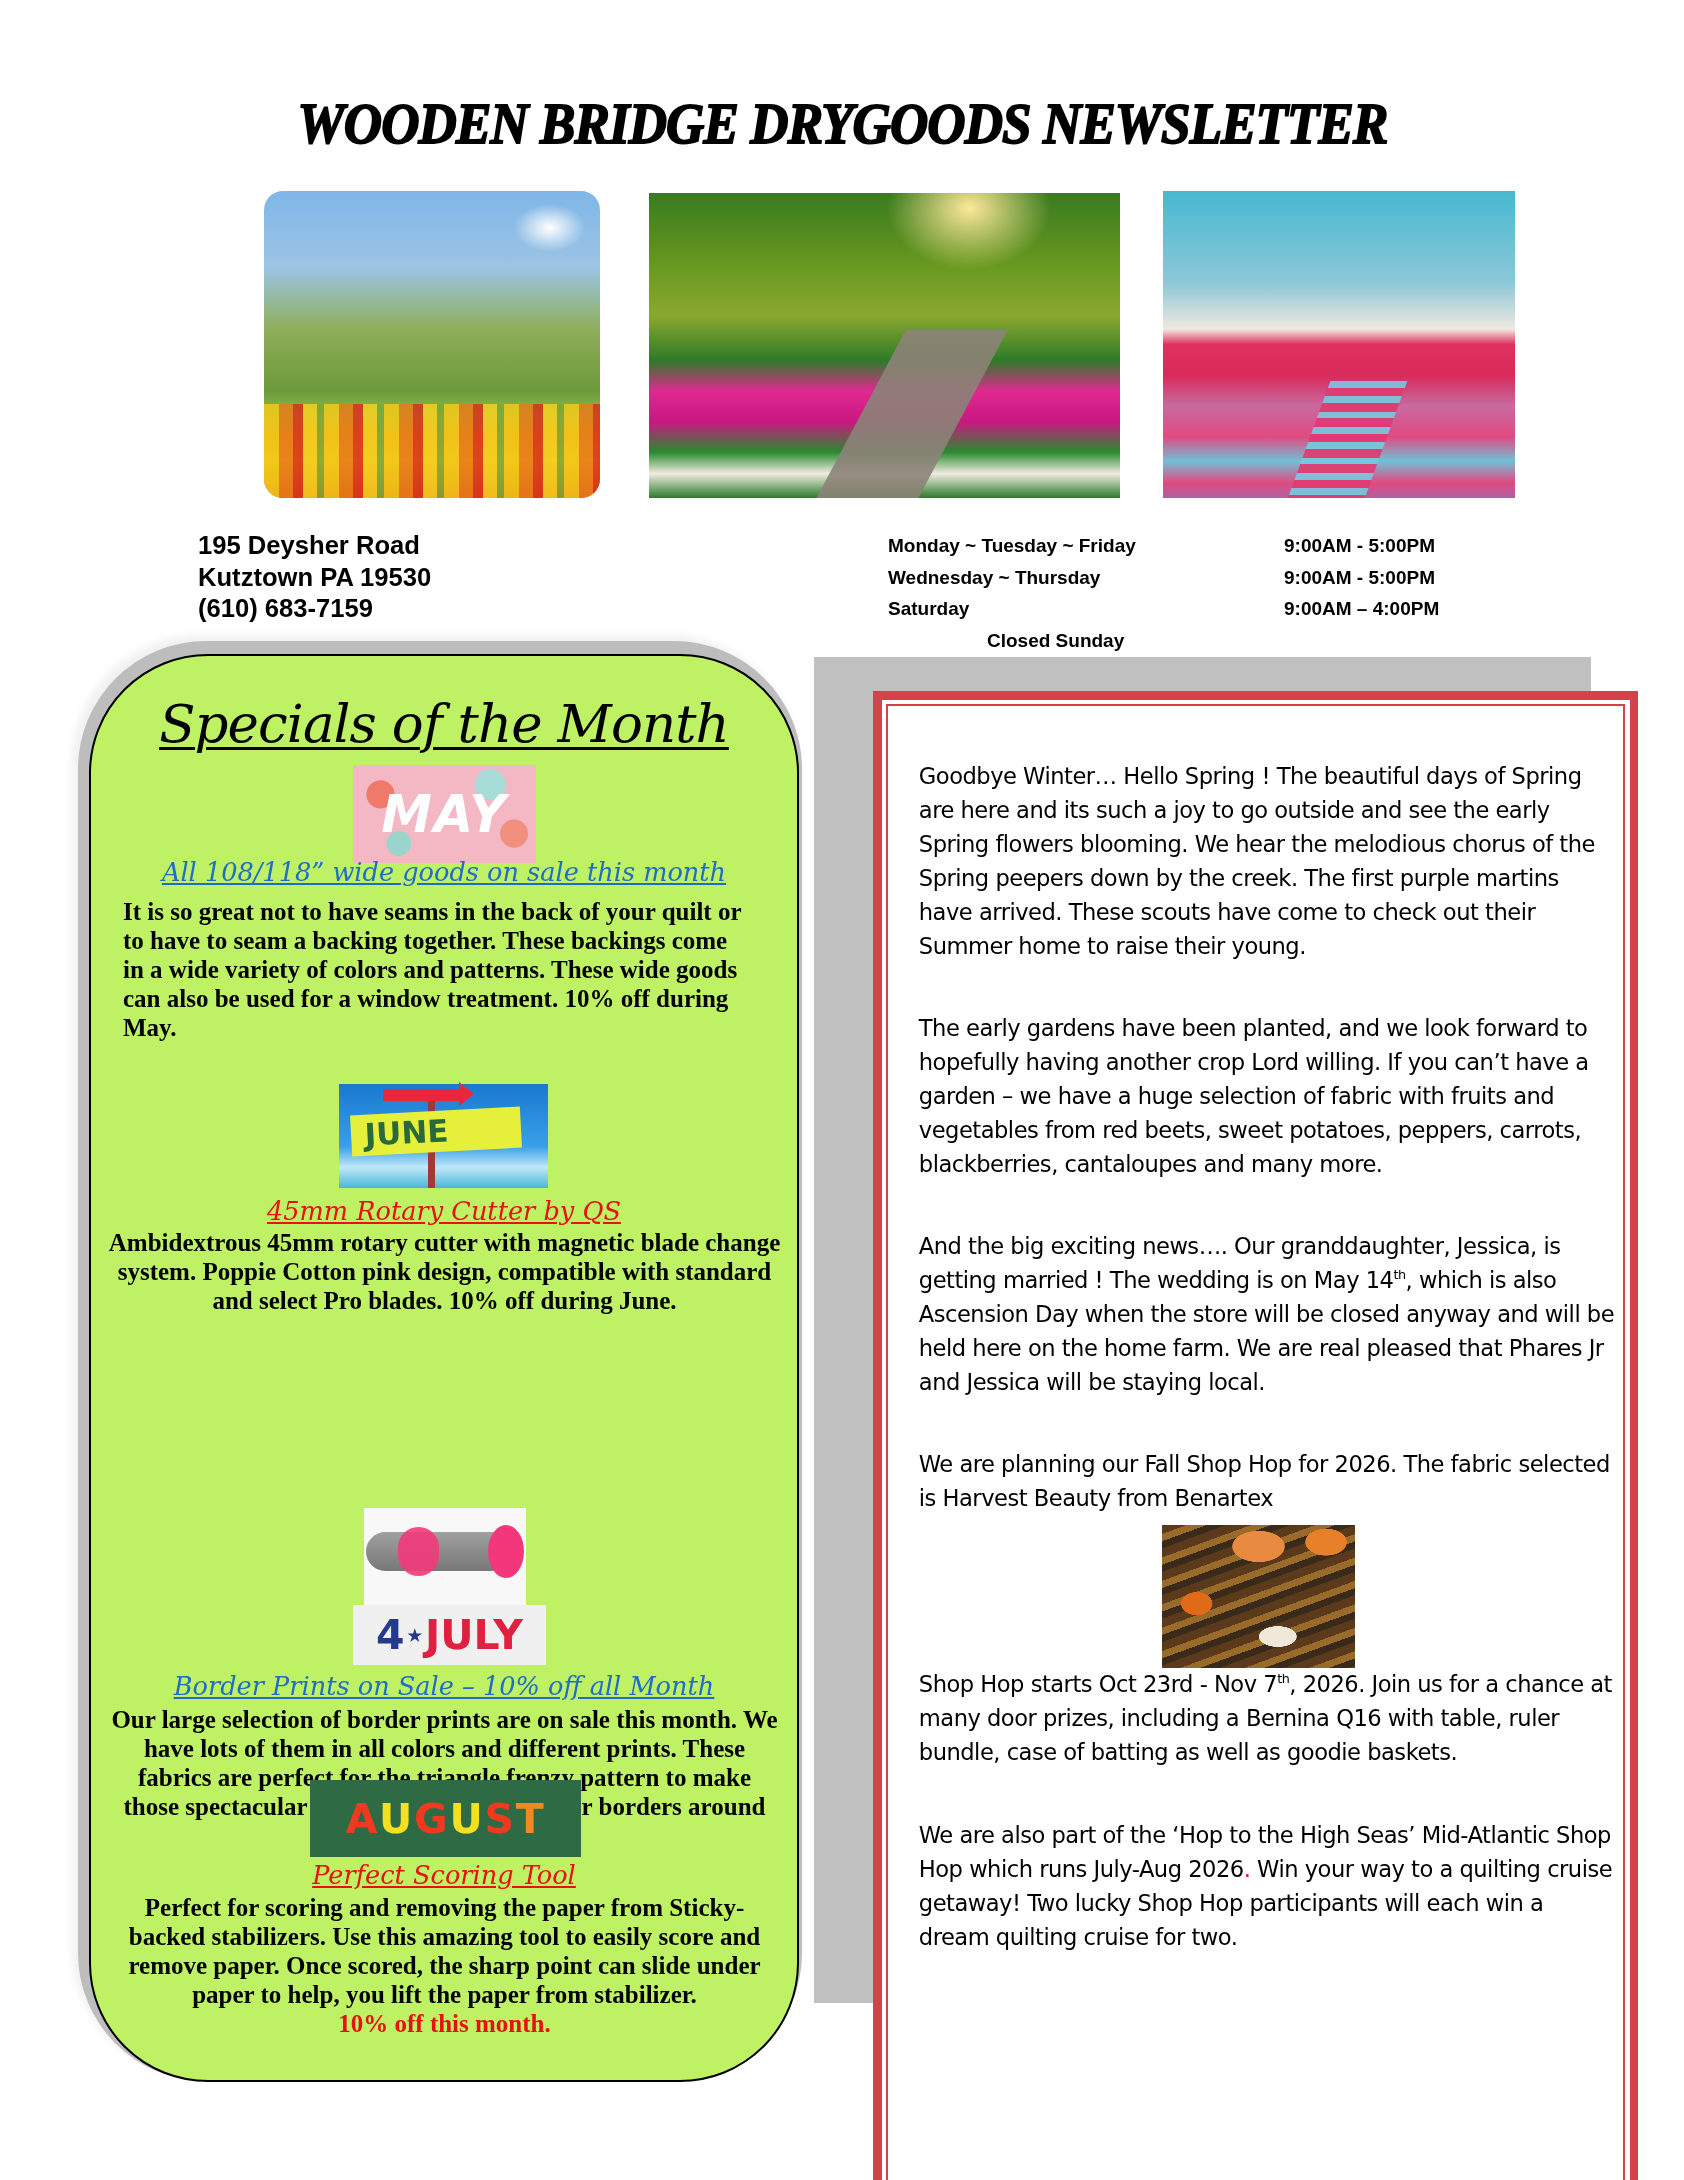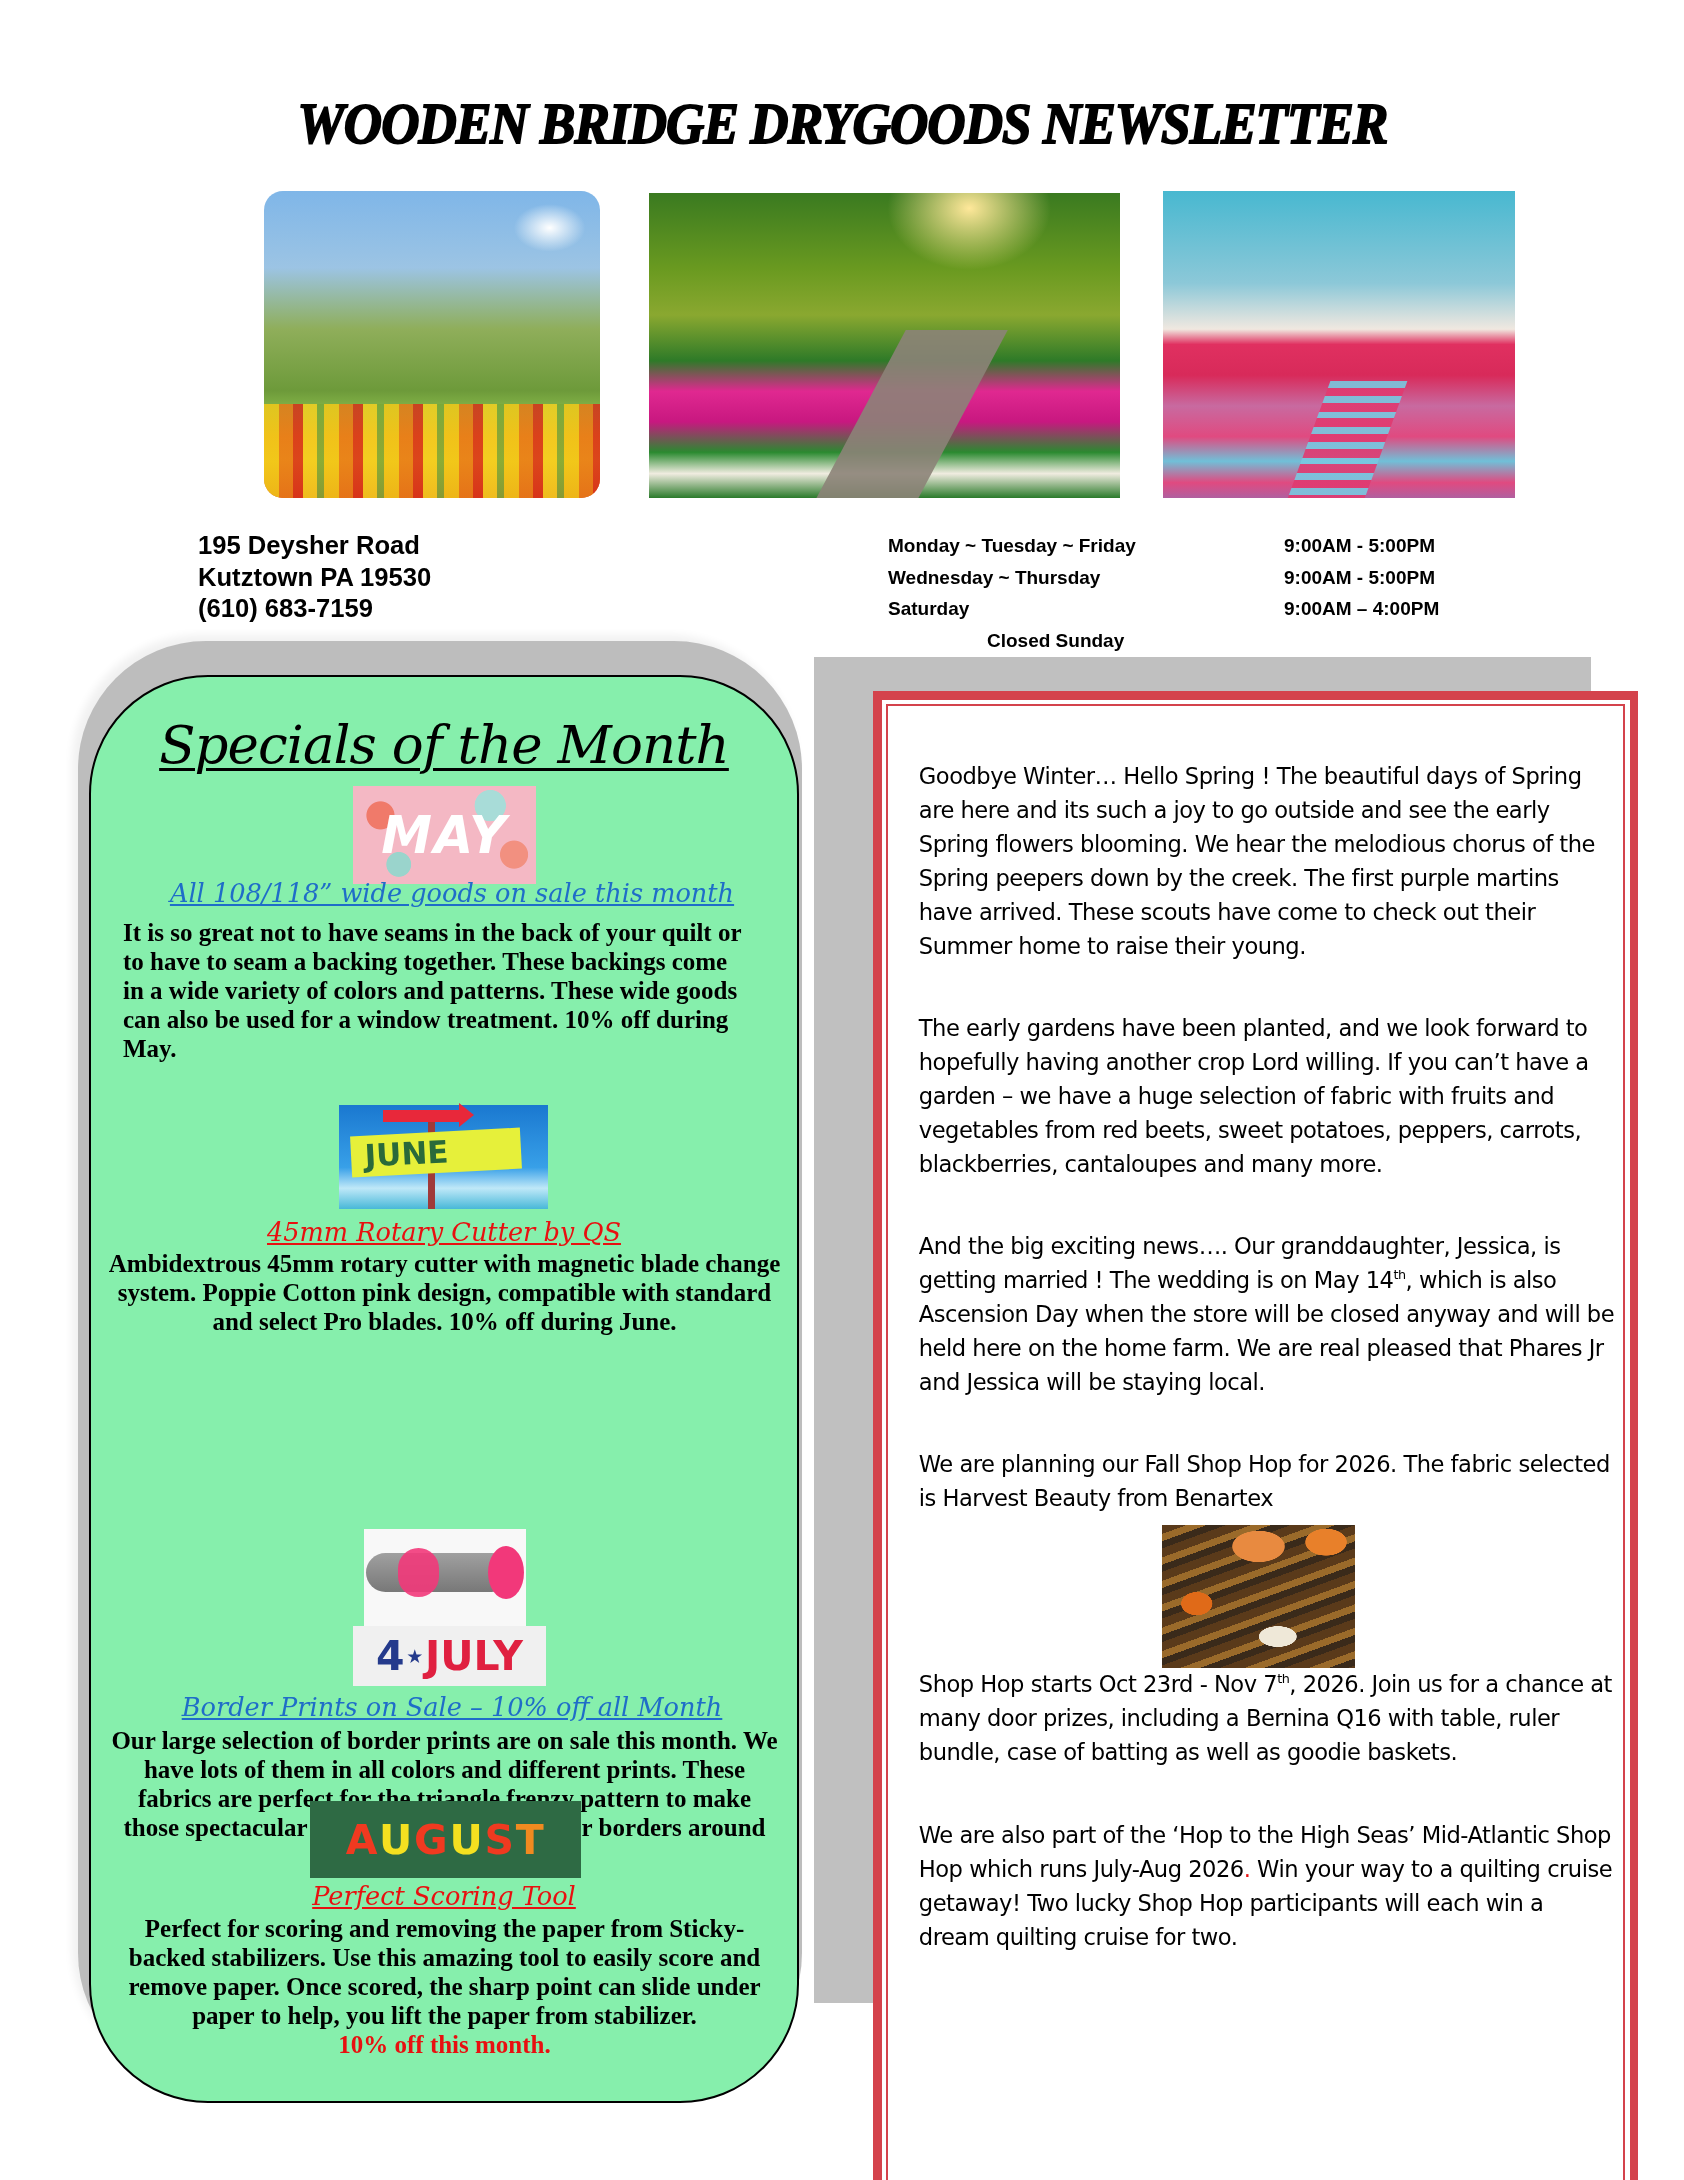--- a/index.html
+++ b/index.html
@@ -37,22 +37,22 @@
   .address { position: absolute; left: 198px; top: 530px; font-weight: bold; font-size: 25.6px; line-height: 31.5px; }
   .hours { position: absolute; left: 888px; top: 530px; font-weight: bold; font-size: 19px; line-height: 31.5px; }
   .hours .row { display: flex; }
   .hours .day { width: 396px; }
   .hours .time { }
   .hours .closed { padding-left: 99px; }
 
   
   .left-shadow { position: absolute; left: 78px; top: 641px; width: 724px; height: 1440px;
     border-radius: 128px; background: #bdbdbd; box-shadow: -5.1px -5.1px 8.5px rgba(0,0,0,0.06); }
-  .left-panel { position: absolute; left: 89px; top: 675px; width: 710px; height: 1428px;
-    border-radius: 119px; background: #86efac; border: 2.6px solid #000; box-sizing: border-box;
+  .left-panel { position: absolute; left: 89px; top: 654px; width: 710px; height: 1428px;
+    border-radius: 119px; background: #bef264; border: 2.6px solid #000; box-sizing: border-box;
     text-align: center; }
   .specials-title { position: absolute; left: 0; width: 100%; top: 37px; text-align: center;
     font-family: "DejaVu Serif", serif; font-style: italic; font-size: 53px; text-decoration: underline; text-decoration-thickness: 3.4px; text-underline-offset: 5.1px; letter-spacing: -0.9px; }
   .month-img { position: absolute; }
   .may-img { left: 262px; top: 109px; width: 183px; height: 98px;
     background: radial-gradient(circle at 15% 30%, #f07a6a 0 13.6px, transparent 14.5px),
                 radial-gradient(circle at 75% 20%, #a8dcd8 0 15.3px, transparent 16px),
                 radial-gradient(circle at 88% 70%, #f29080 0 13.6px, transparent 14.5px),
                 radial-gradient(circle at 25% 80%, #9ad4cc 0 12px, transparent 12.8px),
                 #f4b8c4;
@@ -72,21 +72,21 @@
   .july-img { left: 262px; top: 949px; width: 193px; height: 60px; background: #f0f0f0;
     display: flex; align-items: center; justify-content: center; font-family: "DejaVu Sans", sans-serif; font-weight: bold; font-size: 41px; }
   .july-4 { color: #243a8c; }
   .july-star { color: #243a8c; font-size: 19px; margin: 0 1.7px; }
   .july-text { color: #e02040; }
   .aug-img { left: 219px; top: 1124px; width: 271px; height: 77px; background: #2e6a44;
     display: flex; align-items: center; justify-content: center; font-family: "DejaVu Sans", sans-serif; font-weight: bold; font-size: 41px; letter-spacing: 1.7px; }
 
   .item-heading { position: absolute; left: 0; width: 100%; text-align: center;
     font-family: "DejaVu Serif", serif; font-style: italic; font-size: 25.6px; text-decoration: underline; }
-  .item-heading.blue { color: #1f6dc8; margin-left: 8px; }
+  .item-heading.blue { color: #1f6dc8; }
   .item-heading.red { color: #e81010; }
   .item-body { position: absolute; font-family: "Liberation Serif", serif; font-weight: bold; font-size: 25px; line-height: 29px; }
   .item-body.left { left: 32px; width: 630px; text-align: left; margin-top: 6px; }
   .item-body.center { left: 17px; width: 673px; text-align: center; }
   .red-text { color: #e81010; }
 
   
   .right-shadow { position: absolute; left: 814px; top: 657px; width: 777px; height: 1346px; background: #c0c0c0; }
   .right-frame { position: absolute; left: 873px; top: 671px; width: 765px; height: 1710px; background: #d4434c; margin-top: 20px; }
   .right-inner-white { position: absolute; left: 8.5px; top: 8.5px; right: 8.5px; bottom: 8.5px; background: #fff; }

